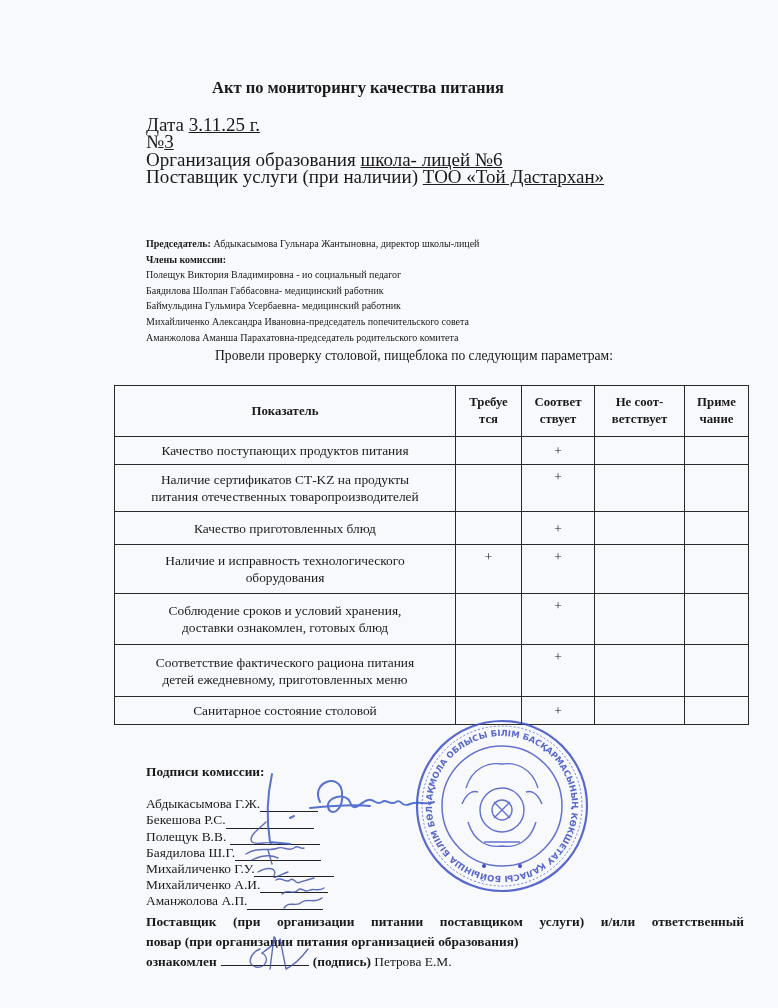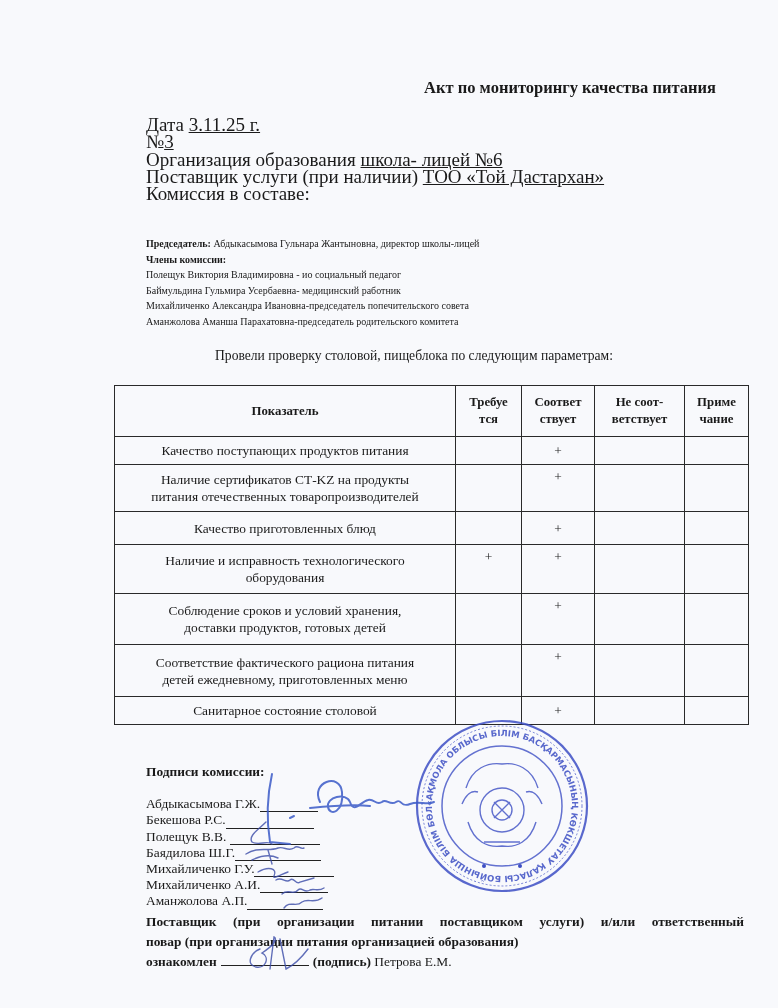--- a/index.html
+++ b/index.html
@@ -5,21 +5,21 @@
     html, body { margin: 0; padding: 0; }
     body {
       width: 778px; height: 1008px; position: relative; overflow: hidden;
       background: #f8f9fc;
       font-family: "Liberation Serif", "DejaVu Serif", serif;
       color: #1a1a1a;
     }
     .page { position: absolute; left: 0; top: 0; width: 778px; height: 1008px; }
     .title {
       position: absolute; left: 0; width: 716px; top: 78px;
-      text-align: right; font-weight: bold; font-size: 16.5px; box-sizing: border-box;
+      text-align: center; font-weight: bold; font-size: 16.5px; box-sizing: border-box;
     }
     .info { position: absolute; left: 146px; top: 116px; font-size: 19px; line-height: 17.3px; }
     .info .line { white-space: nowrap; }
     .u { text-decoration: underline; }
     .b { font-weight: bold; }
     .members { position: absolute; left: 146px; top: 236px; font-size: 10px; line-height: 15.6px; }
     .members .line { white-space: nowrap; }
     .lead {
       position: absolute; left: 0; width: 778px; top: 348px; text-align: center;
       font-size: 13.6px; padding-left: 50px; box-sizing: border-box;
@@ -59,30 +59,30 @@
       <span>№</span><span class="u">3</span>
     </div>
     <div class="line">
       <span>Организация образования</span>
       <span class="u">школа- лицей №6</span>
     </div>
     <div class="line">
       <span>Поставщик услуги (при наличии)</span>
       <span class="u">ТОО «Той Дастархан»</span>
     </div>
-    <div class="line">Комиссия в составе:</div>
   </div>
 
   <div class="members">
     <div class="line">
       <span class="b">Председатель:</span>
       <span>Абдыкасымова Гульнара Жантыновна, директор школы-лицей</span>
     </div>
     <div class="line b">Члены комиссии:</div>
     <div class="line">Полещук Виктория Владимировна - ио социальный педагог</div>
+    <div class="line">Баядилова Шолпан Габбасовна- медицинский работник</div>
     <div class="line">Баймульдина Гульмира Усербаевна- медицинский работник</div>
     <div class="line">Михайличенко Александра Ивановна-председатель попечительского совета</div>
     <div class="line">Аманжолова Аманша Парахатовна-председатель родительского комитета</div>
   </div>
 
   <div class="lead">Провели проверку столовой, пищеблока по следующим параметрам:</div>
 
   <table class="grid">
     <colgroup>
       <col style="width:341px">
@@ -123,21 +123,21 @@
           <td style="vertical-align: middle;"></td>
         </tr>
         <tr style="height: 49px;">
           <td><span>Наличие и исправность технологического</span><br><span>оборудования</span></td>
           <td style="vertical-align: top; padding-top: 3px;">+</td>
           <td style="vertical-align: top; padding-top: 3px;">+</td>
           <td style="vertical-align: top; padding-top: 3px;"></td>
           <td style="vertical-align: top; padding-top: 3px;"></td>
         </tr>
         <tr style="height: 51px;">
-          <td><span>Соблюдение сроков и условий хранения,</span><br><span>доставки продуктов, готовых детей</span></td>
+          <td><span>Соблюдение сроков и условий хранения,</span><br><span>доставки ознакомлен, готовых блюд</span></td>
           <td style="vertical-align: top; padding-top: 3px;"></td>
           <td style="vertical-align: top; padding-top: 3px;">+</td>
           <td style="vertical-align: top; padding-top: 3px;"></td>
           <td style="vertical-align: top; padding-top: 3px;"></td>
         </tr>
         <tr style="height: 52px;">
           <td><span>Соответствие фактического рациона питания</span><br><span>детей ежедневному, приготовленных меню</span></td>
           <td style="vertical-align: top; padding-top: 3px;"></td>
           <td style="vertical-align: top; padding-top: 3px;">+</td>
           <td style="vertical-align: top; padding-top: 3px;"></td>

